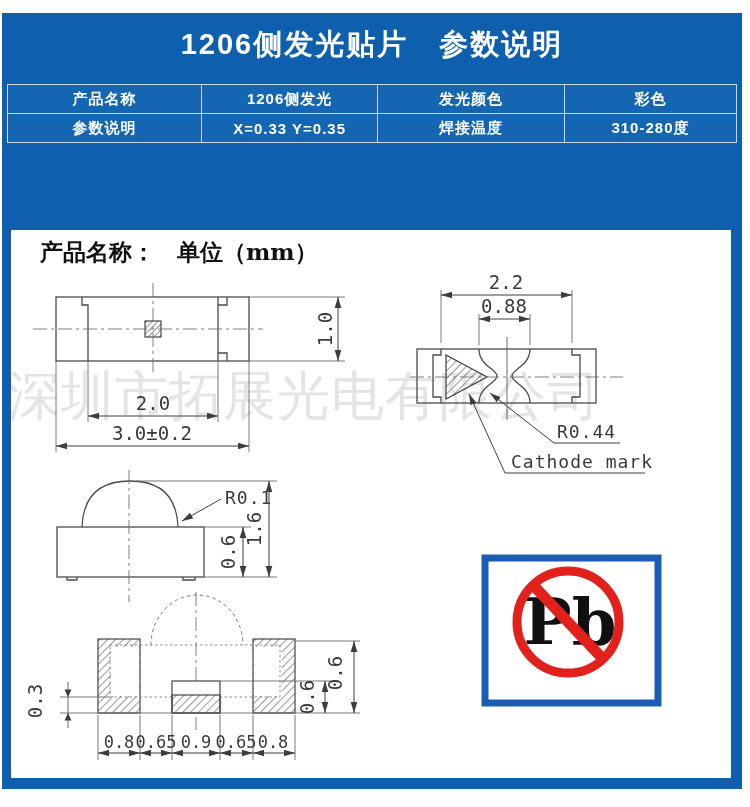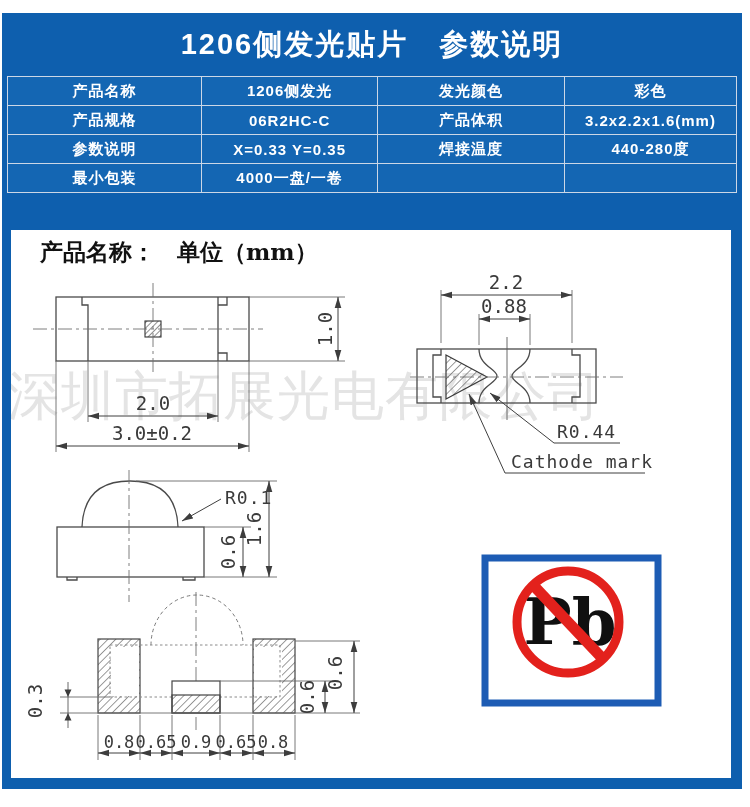--- a/index.html
+++ b/index.html
@@ -1,21 +1,21 @@
 <!DOCTYPE html>
 <html><head>
 <meta charset="utf-8">
 <style>
   html,body{margin:0;padding:0;background:#fff;}
   .page{position:relative;width:750px;height:807px;background:#fff;overflow:hidden;
         font-family:"Liberation Sans", sans-serif;}
   .panel{position:absolute;left:2px;top:13px;width:740px;height:776px;background:#0e5fae;}
   .banner{height:63px;display:flex;align-items:center;justify-content:center;}
   .banner h1{margin:0;color:#fff;font-size:29px;font-weight:bold;letter-spacing:2px;}
-  .spec{width:730px;margin:0 5px;border-collapse:collapse;table-layout:fixed;}
+  .spec{width:730px;margin:8px 5px;border-collapse:collapse;table-layout:fixed;}
   .spec td{border:1px solid #ccd7e6;background:#1466b3;height:26px;
            color:#fff;font-size:15px;font-weight:bold;text-align:center;vertical-align:middle;
            letter-spacing:1px;overflow:hidden;white-space:nowrap;}
   .sheet{position:absolute;left:9px;top:217px;width:720px;height:548px;background:#fff;overflow:hidden;}
   .sheet-title{position:absolute;left:29px;top:7px;z-index:3;
                font-family:"DejaVu Serif", serif;font-weight:bold;font-size:23px;color:#111;}
   .sheet-title .unit{margin-left:22px;}
   .watermark{position:absolute;left:-4px;top:131px;z-index:1;white-space:nowrap;
              font-family:"Liberation Sans", sans-serif;font-size:53px;color:#e4e4e4;
              letter-spacing:1px;pointer-events:none;}
@@ -50,36 +50,24 @@
           <col style="width:23.6%">
       </colgroup>
       <tbody>
         <tr>
           <td>产品名称</td>
           <td>1206侧发光</td>
           <td>发光颜色</td>
           <td>彩色</td>
         </tr>
         <tr>
-          <td>产品规格</td>
-          <td>06R2HC-C</td>
-          <td>产品体积</td>
-          <td>3.2x2.2x1.6(mm)</td>
-        </tr>
-        <tr>
           <td>参数说明</td>
           <td>X=0.33  Y=0.35</td>
           <td>焊接温度</td>
-          <td>440-280度</td>
-        </tr>
-        <tr>
-          <td>最小包装</td>
-          <td>4000一盘/一卷</td>
-          <td></td>
-          <td></td>
+          <td>310-280度</td>
         </tr>
       </tbody>
     </table>
 
     <div class="sheet">
       <div class="sheet-title">
         <span>产品名称：</span><span class="unit">单位（mm）</span>
       </div>
 
       <div class="watermark">深圳市拓展光电有限公司</div>

